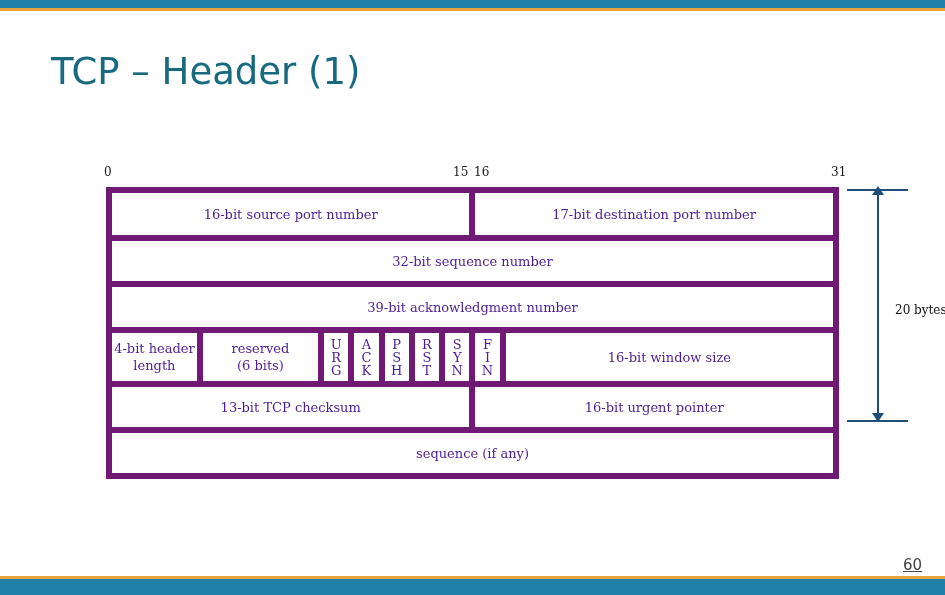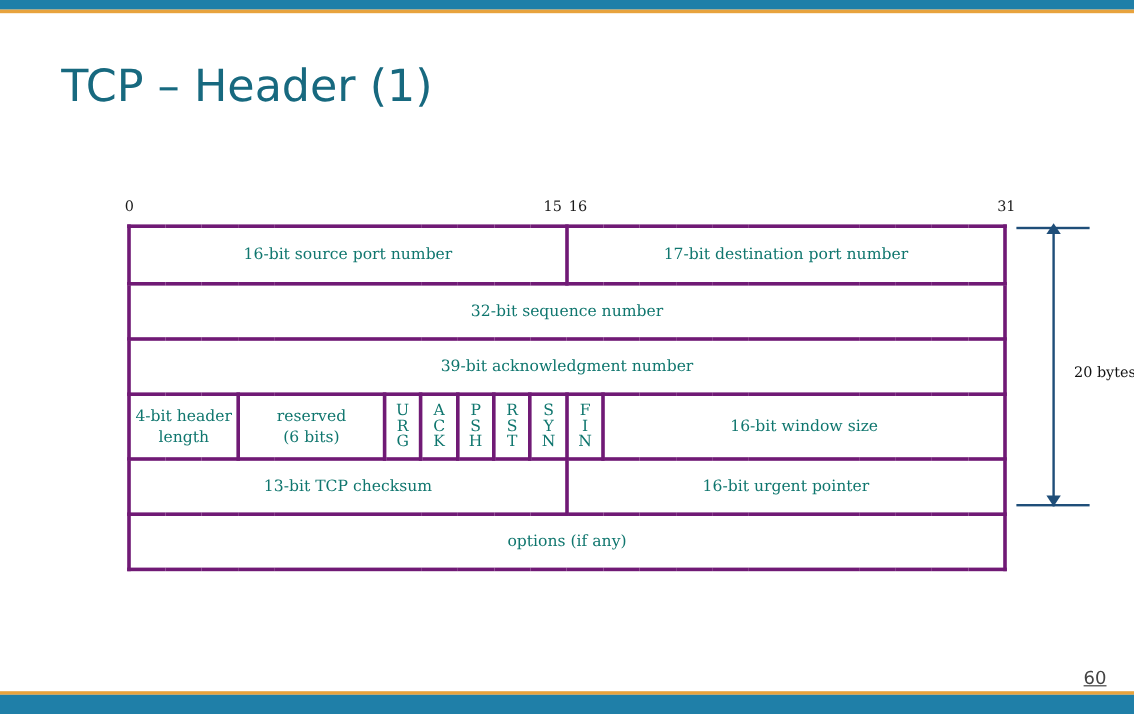--- a/index.html
+++ b/index.html
@@ -70,26 +70,26 @@
   
   .hdr-table {
     position: absolute;
     left: 106px;
     top: 187px;
     width: 733px;
     border-collapse: collapse;
     table-layout: fixed;
   }
   .hdr-table td {
-    border: 3px solid #701a75;
+    border: 6px solid #701a75;
     text-align: center;
     vertical-align: middle;
     font-family: "DejaVu Serif", serif;
     font-size: 13px;
-    color: #0f766e;
+    color: #4c1d95;
     padding: 0;
   }
   .row-h48 { height: 48px; }
   .row-h46 { height: 46px; }
   .row-h54 { height: 54px; }
   .row-h70 { height: 70px; }
 
   .flagcell {
     font-size: 12px;
     line-height: 13px;
@@ -199,21 +199,21 @@
     <td class="flagcell"><span class="mline">R<br>S<br>T</span></td>
     <td class="flagcell"><span class="mline">S<br>Y<br>N</span></td>
     <td class="flagcell"><span class="mline">F<br>I<br>N</span></td>
     <td colspan="11"><span>16-bit window size</span></td>
   </tr>
   <tr class="row-h46">
     <td colspan="12"><span>13-bit TCP checksum</span></td>
     <td colspan="12"><span>16-bit urgent pointer</span></td>
   </tr>
   <tr class="row-h46">
-    <td colspan="24"><span>options (if any)</span></td>
+    <td colspan="24"><span>sequence (if any)</span></td>
   </tr>
 </tbody>
   </table>
 
 <div class="brace-top-cap"></div>
 <div class="brace-bot-cap"></div>
 <div class="brace-line"></div>
 <div class="arrow-up"></div>
 <div class="arrow-down"></div>
 <div class="brace-label">20 bytes</div>

